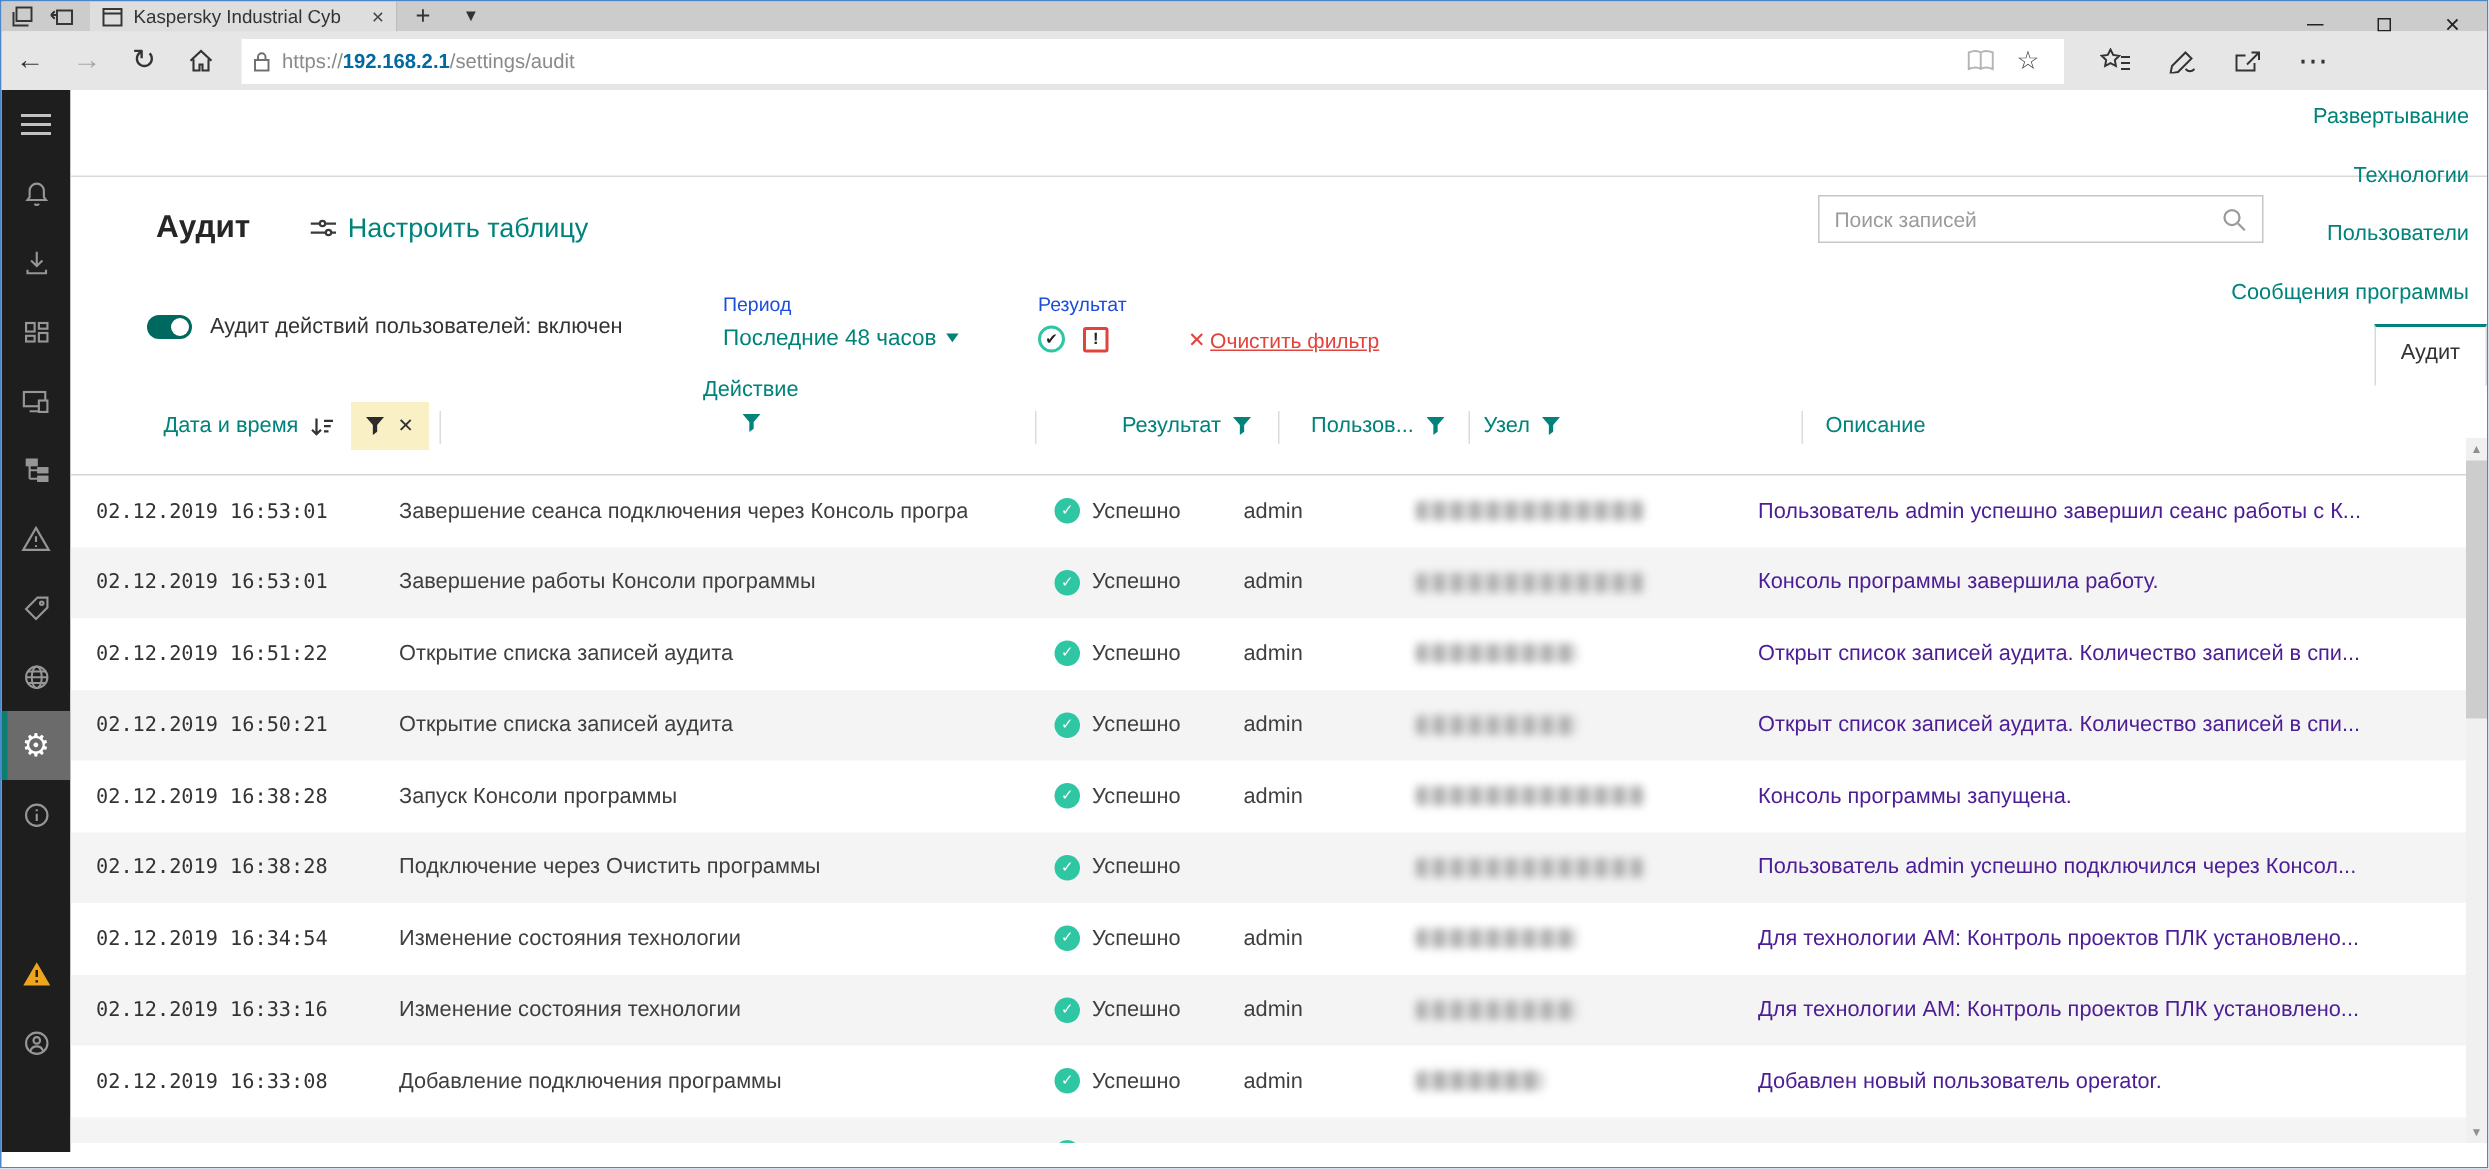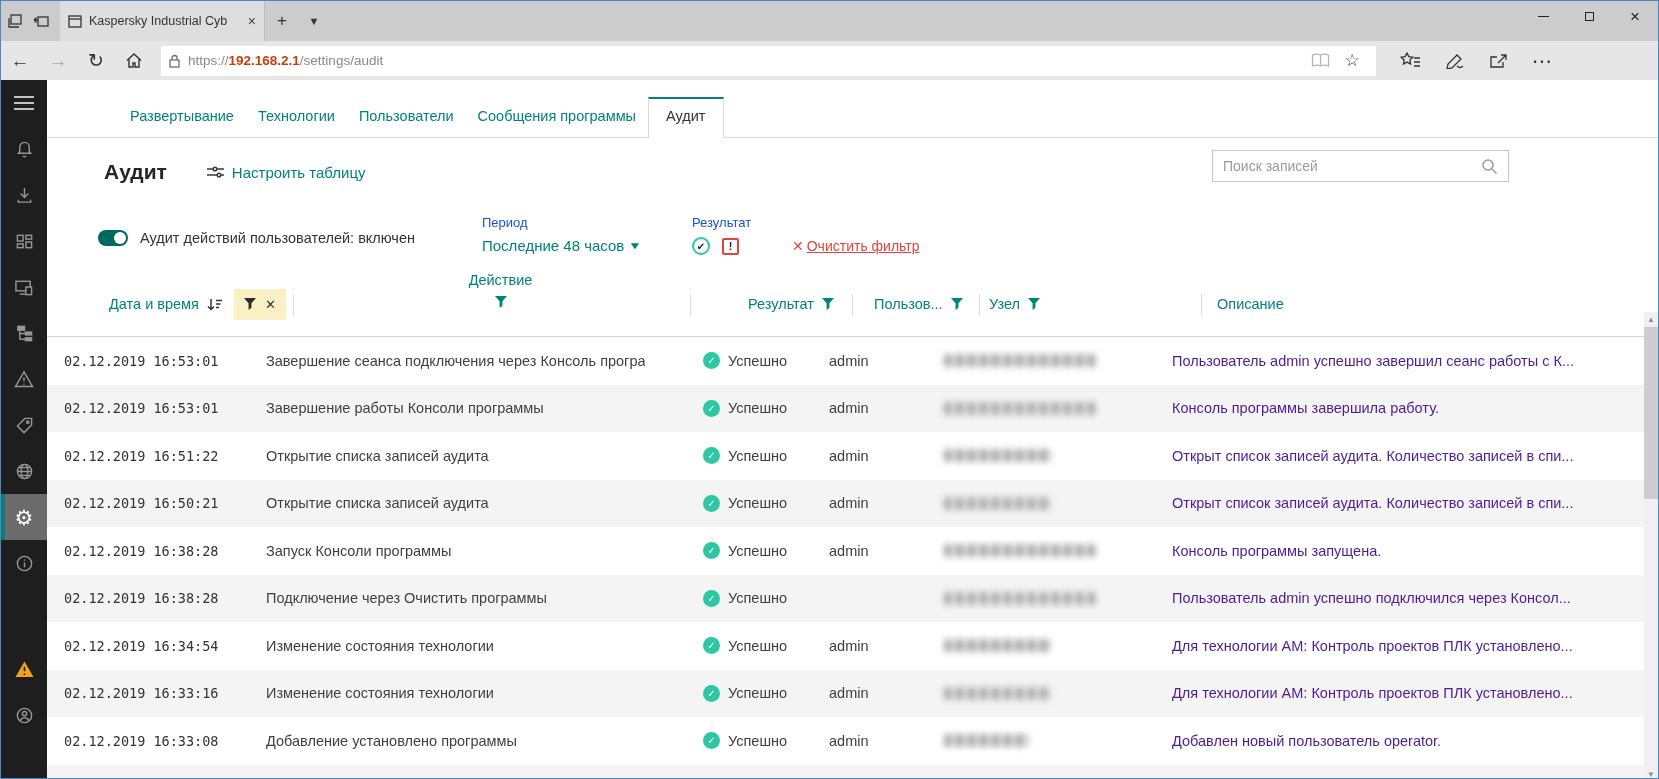--- a/index.html
+++ b/index.html
@@ -1,65 +1,65 @@
 <!DOCTYPE html>
 <html lang="ru"><head>
 <meta charset="utf-8">
 <style>
   * { margin:0; padding:0; box-sizing:border-box; }
   html,body { width:1659px; height:779px; overflow:hidden; }
   body { font-family:"Liberation Sans","DejaVu Sans",sans-serif; background:#fff; }
   .window { width:1659px; height:779px; border:1px solid #4a86c8; position:relative; overflow:hidden; background:#fff; }
 
   
-  .tabstrip { height:40px; background:#ccc; display:flex; align-items:stretch; position:relative; }
+  .tabstrip { height:20px; background:#ccc; display:flex; align-items:stretch; position:relative; }
   .strip-btn { width:27px; display:flex; align-items:center; justify-content:center; color:#333; cursor:pointer; }
   .strip-btn svg { display:block; }
   .btab { width:205px; margin-left:5px; background:#dedede; display:flex; align-items:center; padding:0 8px; gap:7px; border-right:1px solid #bdbdbd; }
   .btab-title { font-size:12.5px; color:#333; white-space:nowrap; overflow:hidden; flex:1; }
   .btab-close { font-size:14px; color:#444; cursor:pointer; line-height:1; }
   .newtab { width:34px; display:flex; align-items:center; justify-content:center; font-size:17px; color:#333; cursor:pointer; }
   .tabchev { width:30px; display:flex; align-items:center; justify-content:center; color:#333; font-size:11px; cursor:pointer; }
   .win-controls { position:absolute; right:0; top:0; height:31px; display:flex; }
   .wc { width:46px; height:31px; display:flex; align-items:center; justify-content:center; color:#222; cursor:pointer; font-size:13px; }
   .wc .minbar { width:11px; border-top:1px solid #222; display:block; }
   .wc .maxbox { width:9px; height:9px; border:1px solid #222; display:block; }
 
   .toolbar { height:39px; background:#e6e6e6; display:flex; align-items:center; position:relative; }
   .nav-ico { width:38px; height:39px; display:flex; align-items:center; justify-content:center; font-size:19px; color:#333; cursor:pointer; }
   .nav-ico.disabled { color:#a6a6a6; }
   .urlbox { height:30px; background:#fff; flex:0 0 auto; width:1215px; margin-left:8px; display:flex; align-items:center; padding:0 8px; }
   .url-text { font-size:13.5px; color:#8a8a8a; margin-left:8px; white-space:nowrap; flex:1; }
-  .url-text b { color:#c2410c; font-weight:bold; }
+  .url-text b { color:#0369a1; font-weight:bold; }
   .url-ico { width:32px; display:flex; justify-content:center; align-items:center; cursor:pointer; }
   .right-icos { display:flex; margin-left:12px; }
   .right-icos .nav-ico { width:44px; }
 
   
   .app { display:flex; height:708px; }
   .sidebar { width:46px; background:#1e1e1e; display:flex; flex-direction:column; flex:0 0 46px; }
   .side-item { height:46px; display:flex; align-items:center; justify-content:center; cursor:pointer; position:relative; }
   .side-item svg { display:block; }
   .side-item.active { background:#6b6b6b; }
   .side-item.active::before { content:""; position:absolute; left:0; top:0; bottom:0; width:4px; background:#0d7d72; }
   .side-spacer { flex:1; }
   .gear-glyph { color:#fff; font-size:21px; line-height:1; }
 
   .content { flex:1; background:#fff; position:relative; overflow:hidden; }
 
   
-  .navtabs { height:58px; display:flex; align-items:flex-end; border-bottom:1px solid #d9d9d9; padding-left:71px; }
+  .navtabs { height:58px; display:flex; align-items:flex-end; border-bottom:1px solid #d9d9d9; padding-left:71px;flex-direction:column; }
   .ntab { font-size:14.5px; color:#00837a; padding:10px 12px 13px; cursor:pointer; white-space:nowrap; }
   .ntab.active { color:#333; background:#fff; border:1px solid #d9d9d9; border-top:2px solid #00837a; border-bottom:none; padding:9px 17px 14px; margin-bottom:-1px; position:relative; z-index:2; }
 
   
   .pagehead { height:68px; display:flex; align-items:center; padding-left:57px; position:relative; }
   .page-title { font-size:21px; font-weight:bold; color:#262626; }
   .configure { display:flex; align-items:center; gap:8px; margin-left:40px; cursor:pointer; }
-  .configure .lbl { color:#00837a; font-size:15px; }
+  .configure .lbl { color:#00837a; font-size:18px; }
   .searchbox { position:absolute; right:149px; top:12px; width:297px; height:32px; border:1px solid #c6c6c6; background:#fff; display:flex; align-items:center; padding:0 10px; }
   .searchbox input { border:none; outline:none; flex:1; font-size:14px; color:#444; font-family:inherit; background:transparent; }
   .searchbox input::placeholder { color:#9b9b9b; }
 
   
   .filterbar { height:66px; display:flex; align-items:flex-start; padding-left:51px; position:relative; }
   .toggle-group { display:flex; align-items:flex-start; gap:12px; margin-top:24px; }
   .toggle { width:30px; height:16px; border-radius:9px; background:#00695f; position:relative; cursor:pointer; flex:0 0 30px; }
   .toggle .knob { position:absolute; right:2px; top:2px; width:12px; height:12px; border-radius:50%; background:#fff; }
   .toggle-label { font-size:14.5px; color:#333; }
@@ -475,21 +475,21 @@
                 <span>Успешно</span>
               </div>
               <div class="c-user">admin</div>
               <div class="c-node">
                 <div class="nblur" style="width: 108px;"></div>
               </div>
               <div class="c-desc">Для технологии AM: Контроль проектов ПЛК установлено...</div>
             </div>
             <div class="tbl-grid trow">
               <div class="c-date">02.12.2019 16:33:08</div>
-              <div class="c-action">Добавление установлено программы</div>
+              <div class="c-action">Добавление подключения программы</div>
               <div class="c-result">
                 <span class="ok-badge">✓</span>
                 <span>Успешно</span>
               </div>
               <div class="c-user">admin</div>
               <div class="c-node">
                 <div class="nblur" style="width: 85px;"></div>
               </div>
               <div class="c-desc">Добавлен новый пользователь operator.</div>
             </div>

